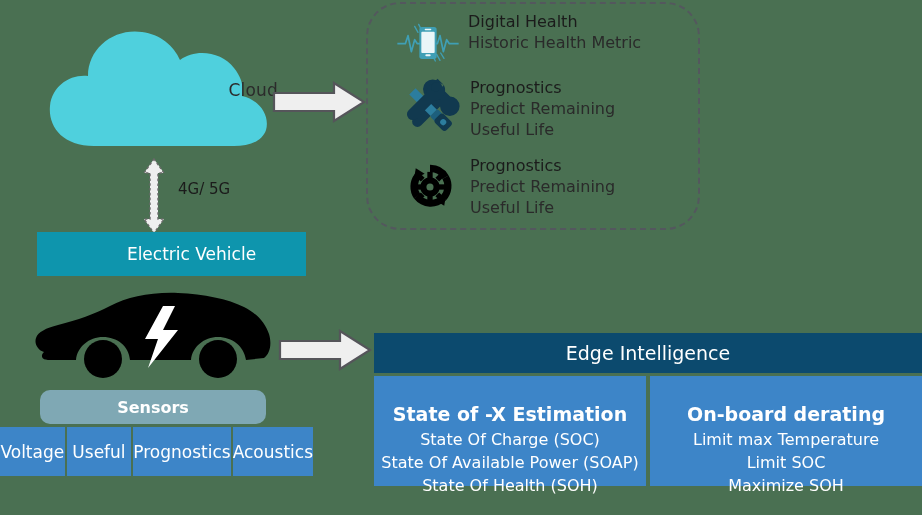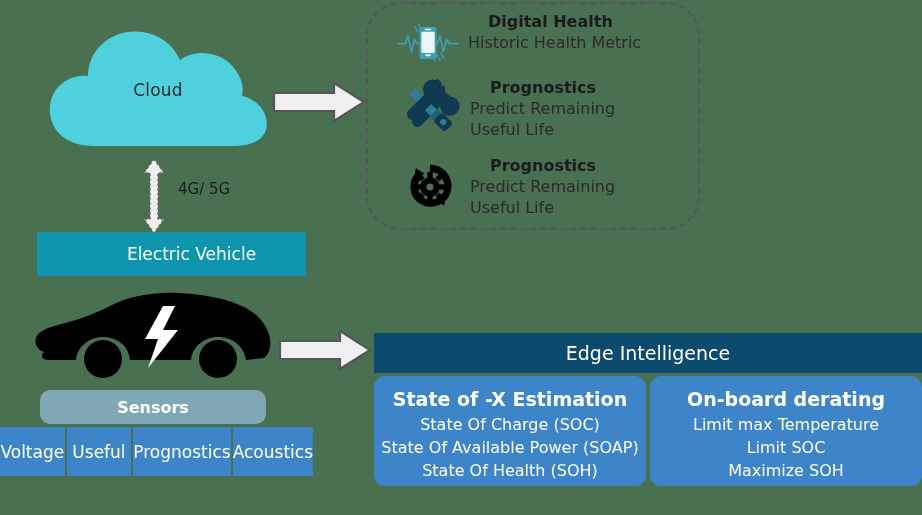--- a/index.html
+++ b/index.html
@@ -21,21 +21,21 @@
   }
   .abs { position: absolute; }
 
   
   #cloud-group {
     left: 38px; top: 18px; width: 240px; height: 140px;
   }
   #cloud-label {
     position: absolute;
     left: 0; top: 62px; width: 240px;
-    text-align: center;
+    text-align: right;
     color: #2b2b2b;
     font-size: 17px;
     font-family: "DejaVu Sans", "Liberation Sans", sans-serif;
     letter-spacing: 0.2px;
   }
 
   
   #conn-arrow { left: 142px; top: 158px; width: 24px; height: 76px; }
   #conn-label {
     left: 178px; top: 180px;
@@ -97,26 +97,25 @@
     display: flex;
     align-items: flex-start;
   }
   .analytics-icon {
     width: 64px; height: 62px;
     flex: 0 0 64px;
     display: flex; align-items: center; justify-content: center;
   }
   .analytics-text { padding-left: 8px; }
   .analytics-title {
-    font-weight: bold;
+    font-weight: normal;
     font-size: 16px;
     color: #1b1b1b;
     line-height: 20px;
     white-space: nowrap;
-    margin-left: 20px;
   }
   .analytics-desc {
     font-size: 16px;
     color: #2a2a2a;
     line-height: 21px;
     white-space: nowrap;
   }
 
   
   #edge-panel { left: 374px; top: 333px; width: 548px; height: 150px; }
@@ -130,23 +129,22 @@
   #edge-body {
     display: flex;
     width: 548px;
     height: 110px;
     margin-top: 3px;
   }
   .edge-col {
     background: #3d85c8;
     color: #ffffff;
     text-align: center;
-    padding-top: 11px;
+    padding-top: 26px;
     box-sizing: border-box;
-    border-radius: 11px;
   }
   #edge-col-left { width: 272px; margin-right: 4px; }
   #edge-col-right { width: 272px; }
   .edge-col-title {
     font-weight: bold;
     font-size: 19px;
     line-height: 25px;
     margin-bottom: 1px;
   }
   .edge-col-item {

